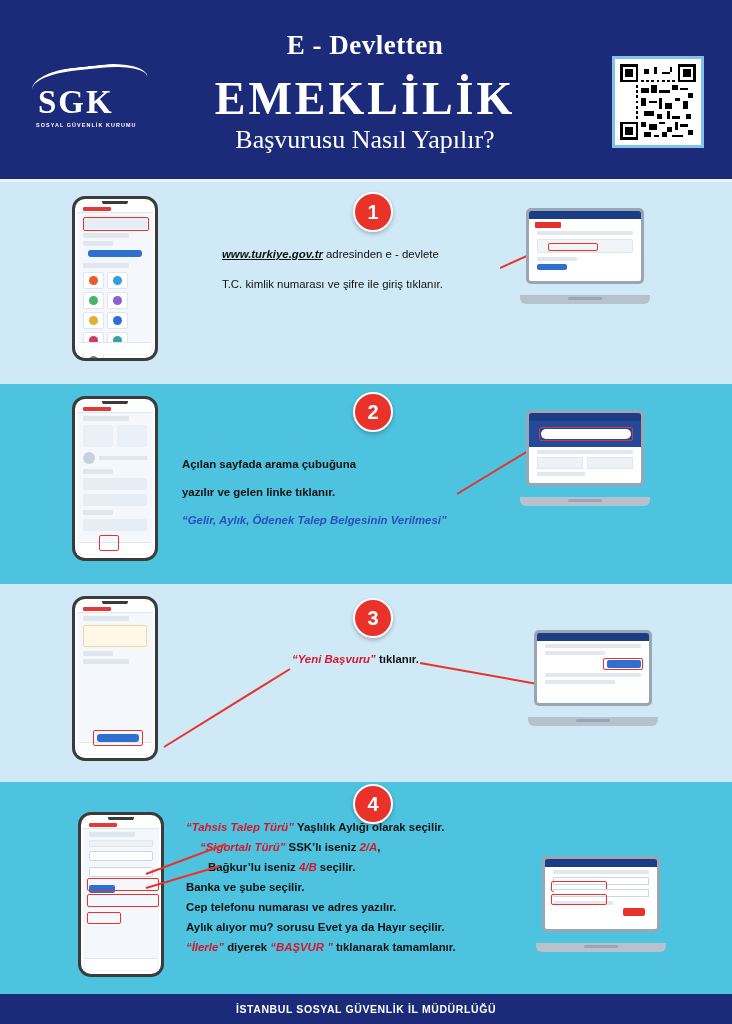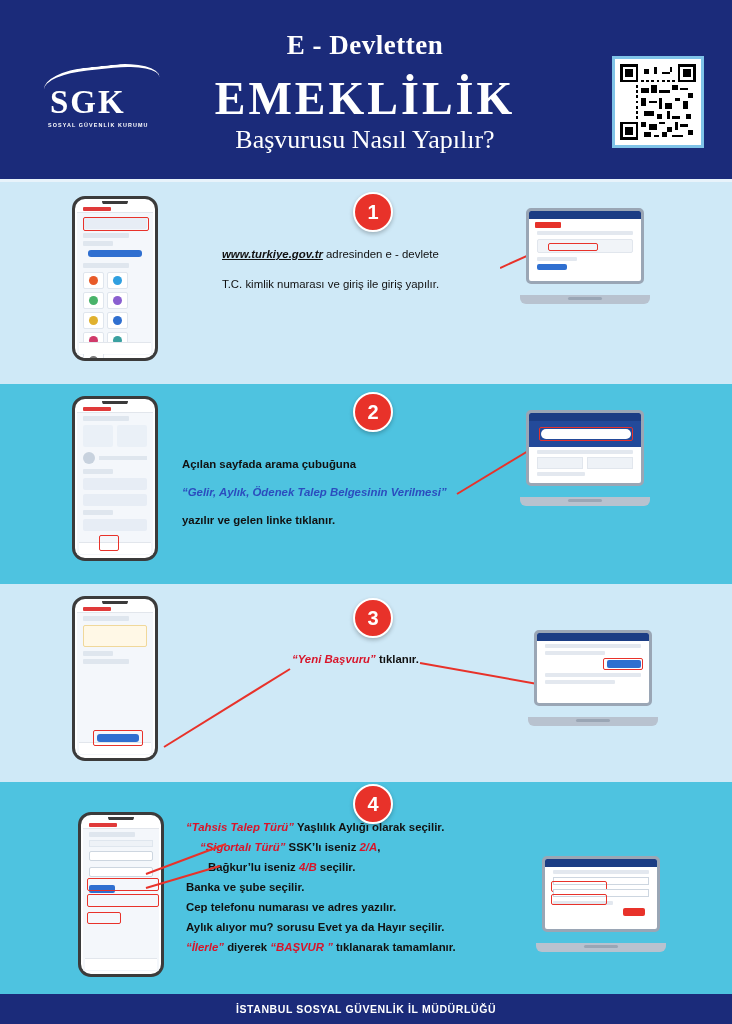--- a/index.html
+++ b/index.html
@@ -16,21 +16,21 @@
   }
 
   
   .header {
     position: absolute; left: 0; top: 0;
     width: 732px; height: 182px;
     background: #1b2b7a;
     border-bottom: 3px solid #e8f3fb;
   }
   .logo {
-    position: absolute; left: 36px; top: 72px;
+    position: absolute; left: 24px; top: 72px;
     width: 130px; height: 70px;
     color: #ffffff;
   }
   .logo-swoosh {
     position: absolute; left: 8px; top: -6px;
     width: 116px; height: 34px;
     border-top: 3px solid #ffffff;
     border-radius: 58px / 22px;
     transform: rotate(-6deg);
   }
@@ -320,21 +320,21 @@
     </div>
     <div class="hl" style="left:8px; top:18px; width:66px; height:14px;"></div>
   </div>
 
   <div class="badge" style="left:353px; top:192px;">1</div>
 
   <div class="step-text" style="left:222px; top:245px; width:300px;">
     <div class="line">
       <span class="link-url">www.turkiye.gov.tr</span><span> adresinden e - devlete</span>
     </div>
-    <div class="line" style="margin-top:10px;">T.C. kimlik numarası ve giriş ile giriş yapılır.</div>
+    <div class="line" style="margin-top:10px;">T.C. kimlik numarası ve şifre ile giriş tıklanır.</div>
   </div>
 
   <svg class="connector" style="left:500px; top:240px; width:60px; height:32px;" viewBox="0 0 60 32">
     <line x1="0" y1="28" x2="58" y2="2" stroke="#e8322a" stroke-width="2"></line>
   </svg>
 
   <div class="laptop" style="left:520px; top:208px;">
     <div class="lap-screen">
       <div class="lp-top"></div>
       <div style="height:6px;background:#e6322a;margin:3px 6px;width:26px;border-radius:1px;"></div>
@@ -375,22 +375,22 @@
           <i></i>
         </div>
     </div>
     <div class="hl" style="left:24px; top:136px; width:20px; height:16px;"></div>
   </div>
 
   <div class="badge" style="left:353px; top:392px;">2</div>
 
   <div class="step-text" style="left:182px; top:455px; width:330px;">
     <div class="line bold">Açılan sayfada arama çubuğuna</div>
+    <div class="line bold" style="margin-top:8px;">yazılır ve gelen linke tıklanır.</div>
     <div class="line em-blue" style="margin-top:8px;">“Gelir, Aylık, Ödenek Talep Belgesinin Verilmesi”</div>
-    <div class="line bold" style="margin-top:8px;">yazılır ve gelen linke tıklanır.</div>
   </div>
 
   <svg class="connector" style="left:455px; top:438px; width:90px; height:60px;" viewBox="0 0 90 60">
     <line x1="2" y1="56" x2="88" y2="4" stroke="#e8322a" stroke-width="2"></line>
   </svg>
 
   <div class="laptop" style="left:520px; top:410px;">
     <div class="lap-screen">
       <div class="lp-top"></div>
       <div class="lp-hero" style="position:relative;">

